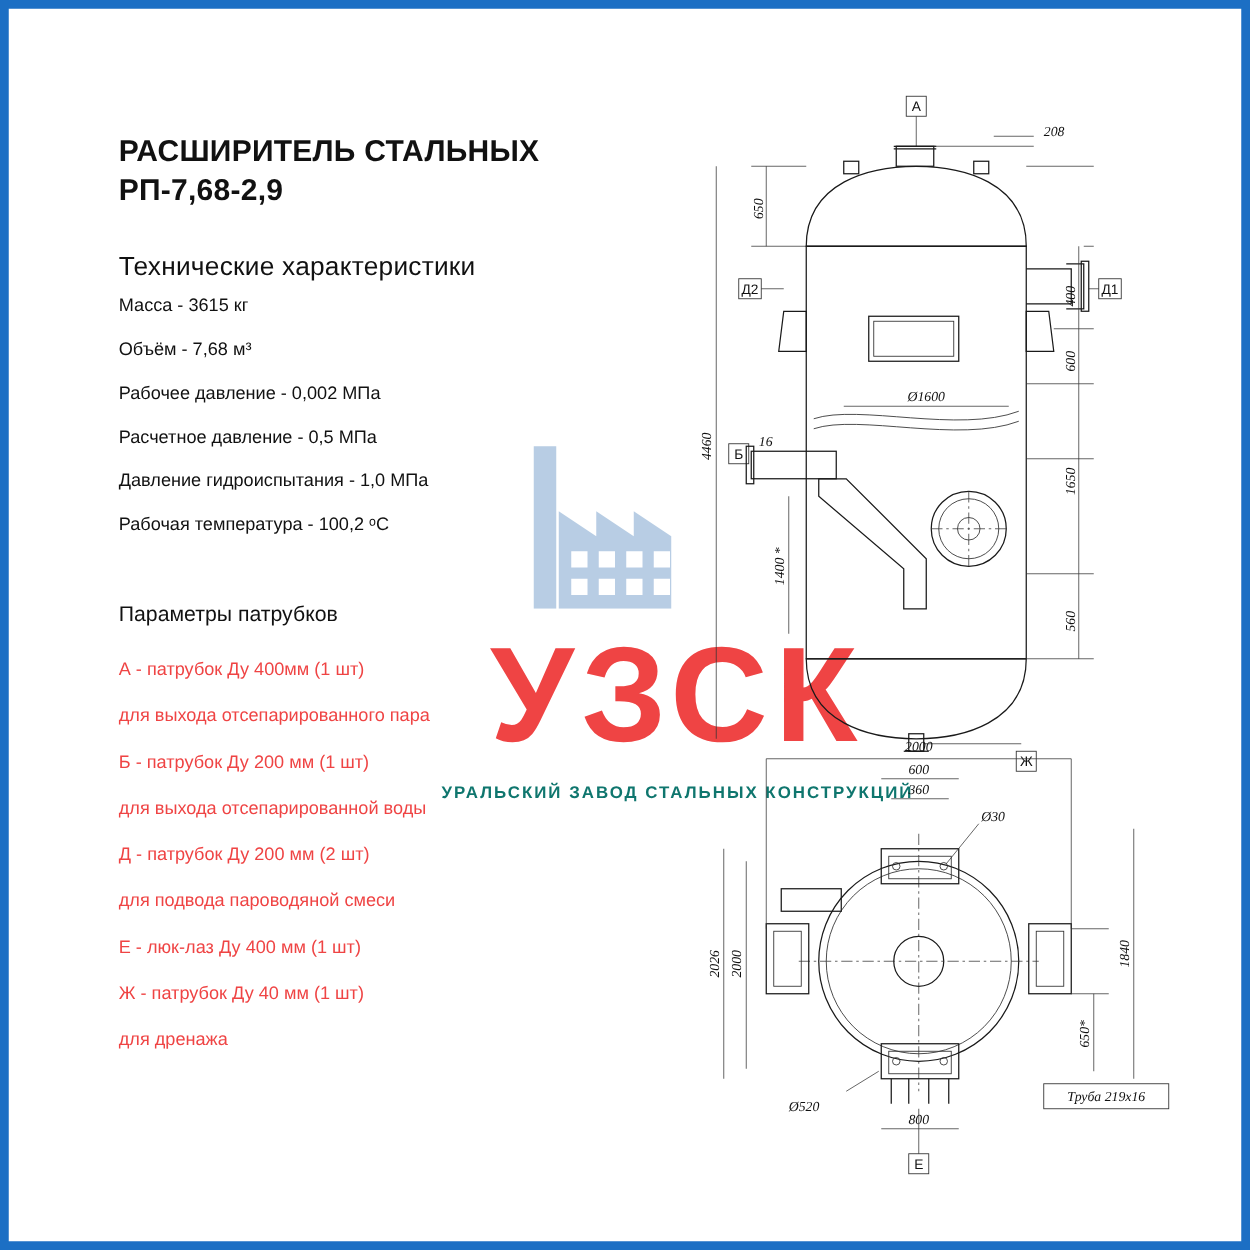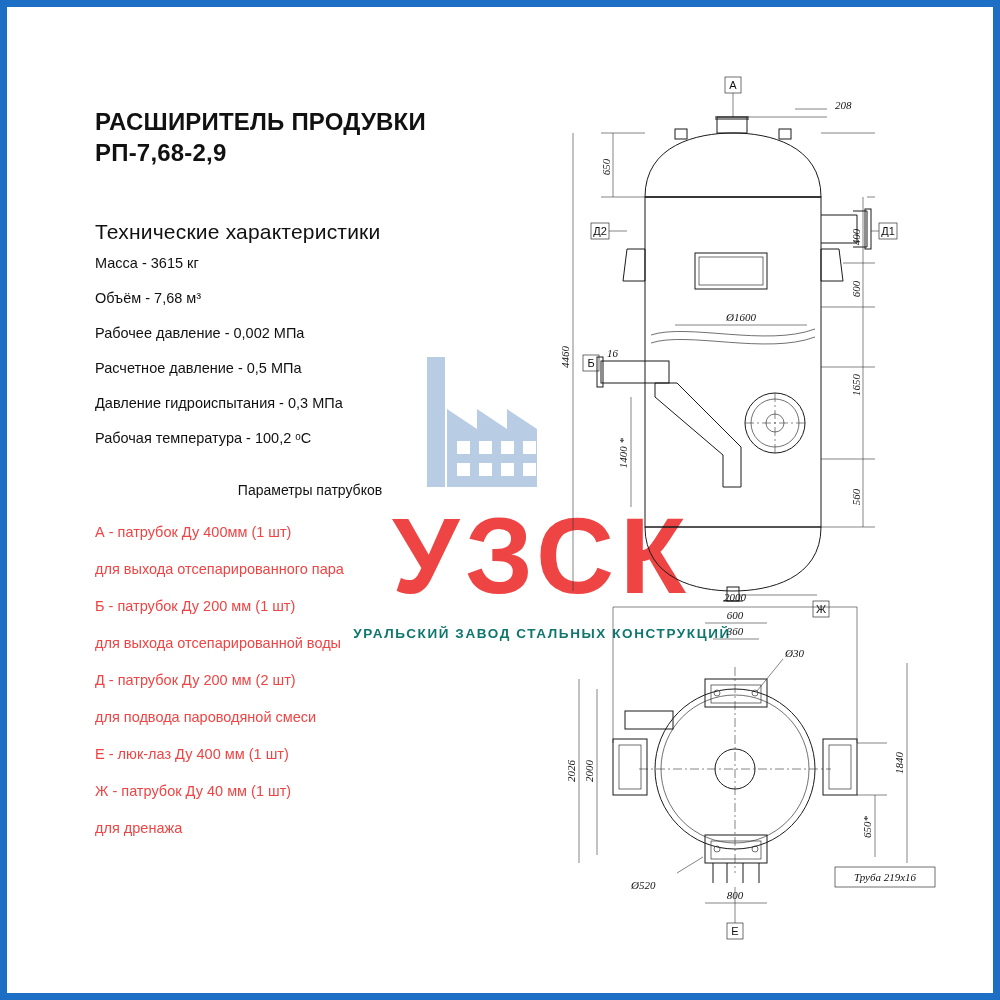--- a/index.html
+++ b/index.html
@@ -25,37 +25,36 @@
   .title{
     font-size:24px;
     font-weight:bold;
     color:#111;
     line-height:1.28;
     letter-spacing:.2px;
   }
   .section-head{
     font-size:21px;
     color:#111;
-    margin-top:52px;
+    margin-top:34px;
     letter-spacing:.2px;
   }
   .spec-list{
     margin-top:11px;
   }
   .spec-item{
     font-size:14.5px;
     color:#111;
     margin-bottom:19px;
     white-space:nowrap;
   }
   .params-head{
-    font-size:14px;
+    font-size:17px;
     color:#111;
-    margin-top:36px;
-    text-align:center;
+    margin-top:54px;
   }
   .params-list{margin-top:26px;}
   .param-item{
     font-size:14.5px;
     color:#ef4444;
     margin-bottom:21px;
     white-space:nowrap;
   }
 
   
@@ -102,32 +101,32 @@
   .lbl-i{font-family:"Liberation Serif",serif;font-style:italic;font-size:11px;fill:#111;}
   .lbl-box{font-family:"Liberation Sans",sans-serif;font-size:11px;fill:#111;}
 </style>
 </head>
 <body>
 
 <div id="page">
 
   <div class="left-col">
     <div class="title">
-      <div>РАСШИРИТЕЛЬ ПРОДУВКИ</div>
+      <div>РАСШИРИТЕЛЬ СТАЛЬНЫХ</div>
       <div>РП-7,68-2,9</div>
     </div>
 
     <div class="section-head">Технические характеристики</div>
 
     <div class="spec-list">
       <div class="spec-item">Масса - 3615 кг</div>
       <div class="spec-item">Объём - 7,68 м³</div>
       <div class="spec-item">Рабочее давление - 0,002 МПа</div>
       <div class="spec-item">Расчетное давление - 0,5 МПа</div>
-      <div class="spec-item">Давление гидроиспытания - 0,3 МПа</div>
+      <div class="spec-item">Давление гидроиспытания - 1,0 МПа</div>
       <div class="spec-item">Рабочая температура - 100,2 ᵒС</div>
     </div>
 
     <div class="params-head">Параметры патрубков</div>
 
     <div class="params-list">
       <div class="param-item">А - патрубок Ду 400мм (1 шт)</div>
       <div class="param-item">для выхода отсепарированного пара</div>
       <div class="param-item">Б - патрубок Ду 200 мм (1 шт)</div>
       <div class="param-item">для выхода отсепарированной воды</div>

